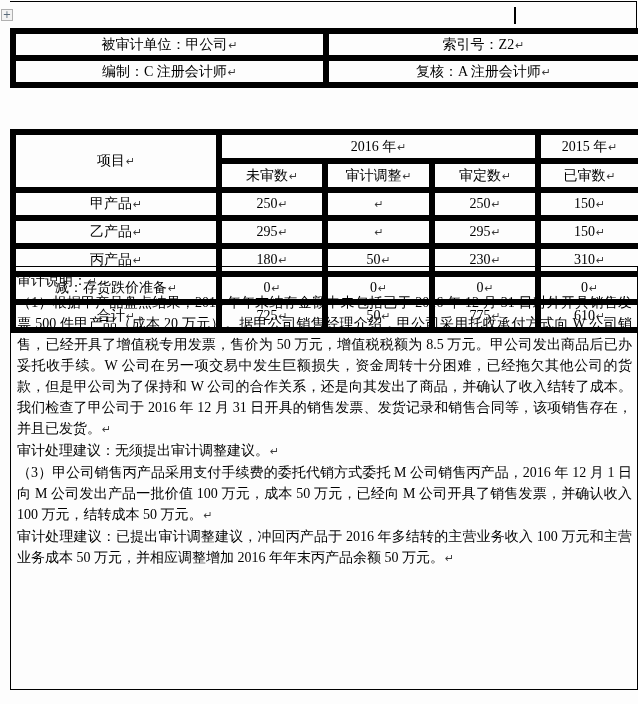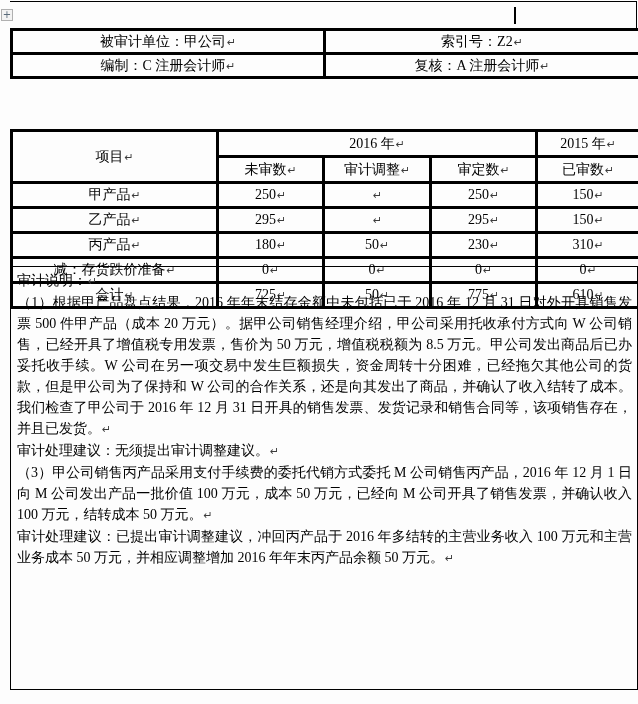--- a/index.html
+++ b/index.html
@@ -16,21 +16,21 @@
     font-size:10px;line-height:10px;text-align:center;cursor:move;
     font-family:"DejaVu Sans",sans-serif;
   }
   .unit-cell{
     position:absolute;left:514px;top:2px;width:122px;height:26px;
     display:flex;align-items:center;font-size:14px;white-space:nowrap;
   }
   .cursor{display:inline-block;width:2px;height:17px;background:#000;margin-right:1px;}
   
   table{border-collapse:collapse;table-layout:fixed;}
-  td{border:3px solid #000000;text-align:center;vertical-align:middle;padding:0;font-size:14px;overflow:hidden;white-space:nowrap;}
+  td{border:6px solid #000000;text-align:center;vertical-align:middle;padding:0;font-size:14px;overflow:hidden;white-space:nowrap;}
   .info-table{position:absolute;left:10px;top:28px;width:628px;}
   .info-table td{height:21px;}
   .data-table{position:absolute;left:10px;top:117px;width:628px;margin-top:12px;}
   .data-table td.hdr{height:23px;}
   .data-table td.cell{height:22px;}
   
   .notes{
     position:absolute;left:10px;top:266px;width:615px;height:419px;
     border:1px solid #000;padding:3px 5px 0 6px;
     font-size:14px;line-height:21px;text-align:justify;text-justify:inter-ideograph;

